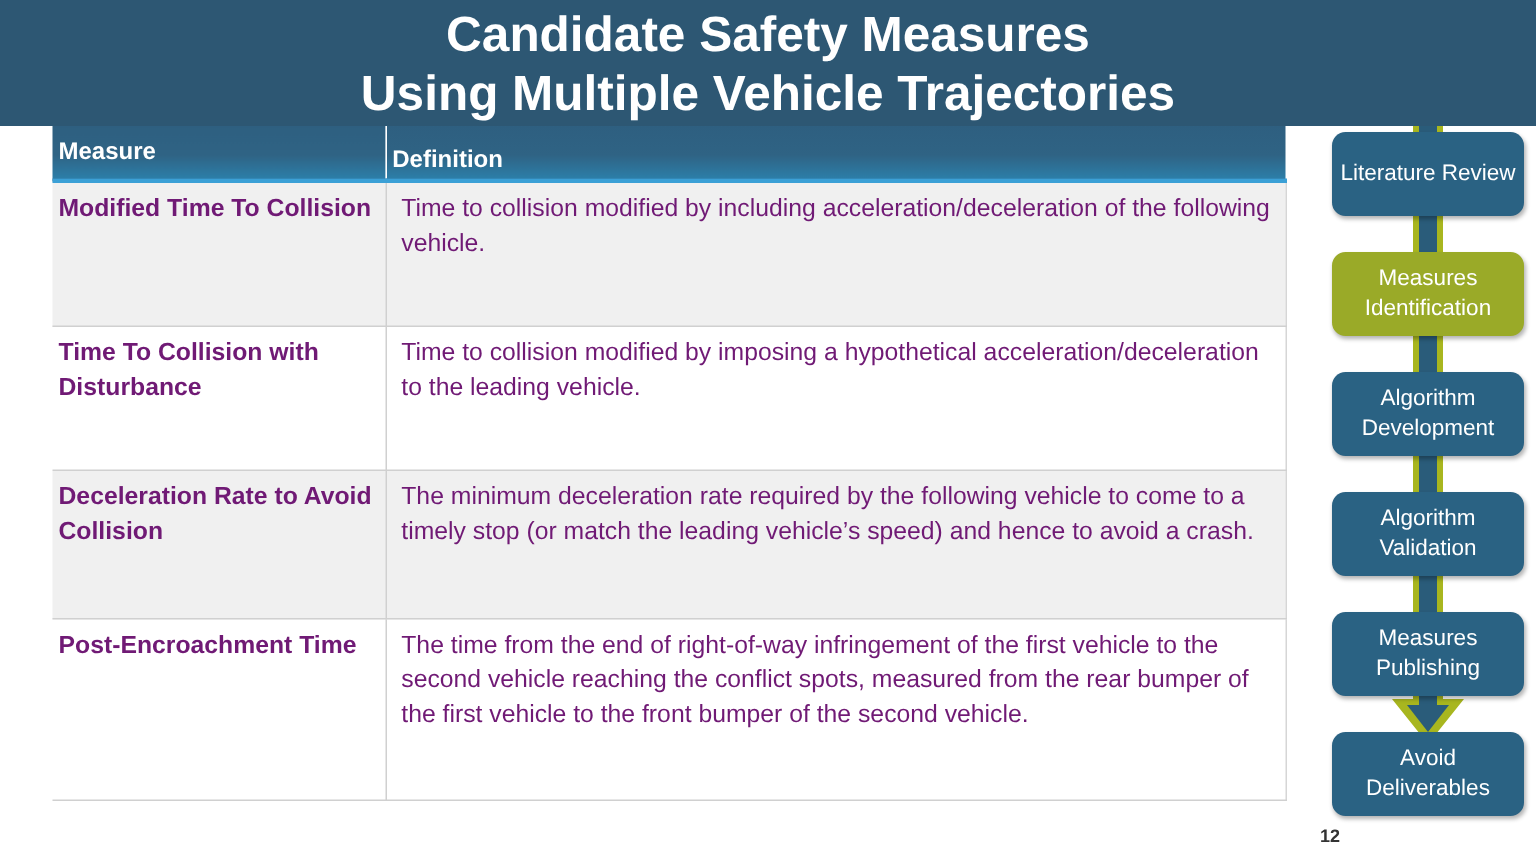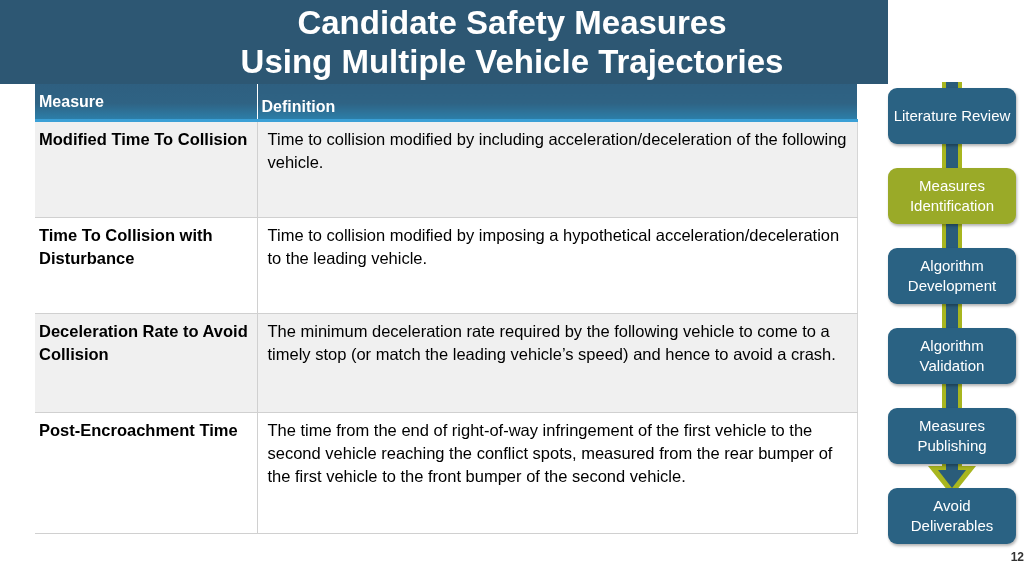--- a/index.html
+++ b/index.html
@@ -13,21 +13,21 @@
     position: relative;
     overflow: hidden;
     font-family: "Liberation Sans", sans-serif;
     -webkit-font-smoothing: antialiased;
   }
 
   
   #title-banner {
     position: absolute;
     left: 0; top: 0;
-    width: 888px;
+    width: 1024px;
     height: 84px;
     background: #2d5773;
     z-index: 5;
   }
   #title-text {
     position: absolute;
     left: 0; top: 0;
     width: 1024px;
     text-align: center;
     color: #ffffff;
@@ -69,21 +69,21 @@
   #measures-table thead th .hcell {
     padding-left: 4px;
     display: block;
   }
   #measures-table thead th.th-measure .hcell { padding-top: 0px; }
   #measures-table thead th.th-def .hcell { padding-top: 10px; }
 
   #measures-table tbody td {
     vertical-align: top;
     font-size: 16.5px;
-    color: #000000;
+    color: #701a75;
     padding: 6px 8px 6px 4px;
     border-right: 1px solid #d0d0d0;
     border-bottom: 1px solid #d0d0d0;
     line-height: 23px;
   }
   #measures-table tbody td:last-child { border-right: 1px solid #d6d6d6; }
   #measures-table tbody tr.alt td { background: #f0f0f0; }
   #measures-table tbody tr.plain td { background: #ffffff; }
   #measures-table tbody td.td-measure {
     font-weight: bold;
@@ -137,21 +137,21 @@
   #flow-box-2 { top: 166px; height: 56px; }
   #flow-box-3 { top: 246px; height: 56px; }
   #flow-box-4 { top: 326px; height: 56px; }
   #flow-box-5 { top: 406px; height: 56px; }
 
   #page-number {
     position: absolute;
     left: 0;
     top: 468px;
     width: 144px;
-    text-align: right;
+    text-align: left;
     font-size: 12px;
     font-weight: bold;
     color: #333333;
     z-index: 4;
   }
 </style>
 </head>
 <body>
 
 <div id="title-banner">

